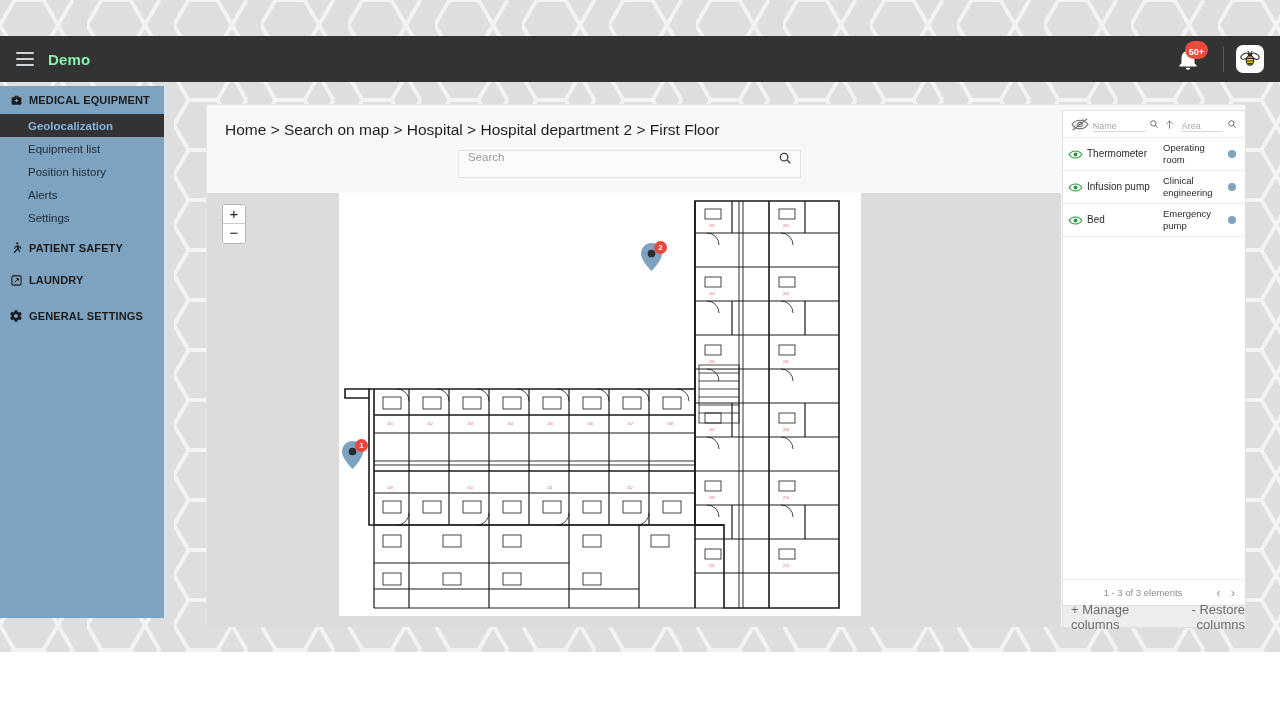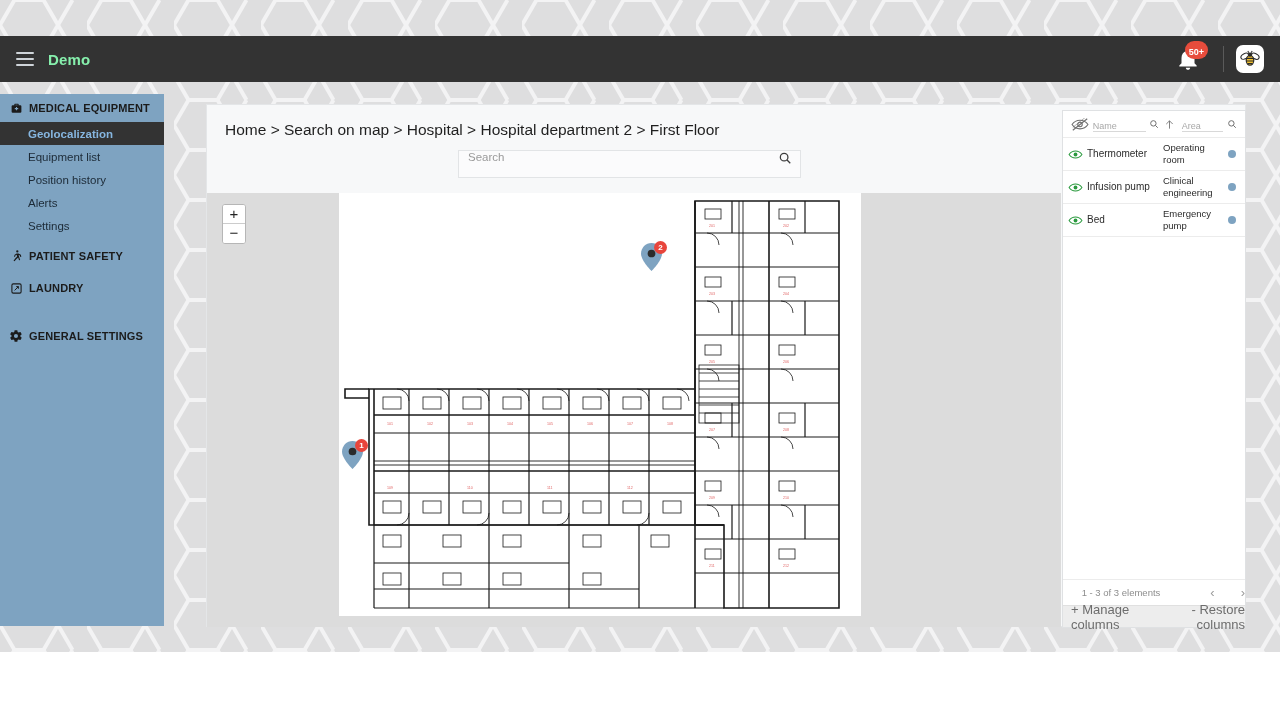--- a/index.html
+++ b/index.html
@@ -65,21 +65,21 @@
   .topbar-div { width:1px; height: 26px; background:#5a5a5a; margin: 0 12px; }
   #logo-btn {
     width: 28px; height: 28px; border-radius: 7px;
     background: #ffffff;
     display:flex; align-items:center; justify-content:center;
     cursor:pointer;
   }
 
   
   #sidebar {
-    position: absolute; left: 0; top: 94px;
+    position: absolute; left: 0; top: 86px;
     width: 164px; height: 532px;
     background: #7ea3c1;
     z-index: 30;
     font-size: 11.5px;
   }
   .sb-group {
     display: flex; align-items: center;
     height: 28px; padding-left: 6px;
     color: #1b1b1b;
     font-weight: bold;
@@ -197,21 +197,21 @@
     padding: 4px 0;
   }
   .rp-eye { width: 24px; display:flex; justify-content:center; align-items:center; cursor:pointer; flex:0 0 auto;}
   .rp-name { width: 76px; font-size: 10px; color: #2b2b2b; line-height: 12px; }
   .rp-area { width: 56px; font-size: 9.5px; color: #2b2b2b; line-height: 12px; }
   .rp-dot { flex:1; display:flex; justify-content:center; }
   .rp-dot i { width: 8px; height: 8px; border-radius:50%; background:#7ea3c1; display:block; }
   #rp-pager {
     height: 26px; display:flex; align-items:center; justify-content:flex-end;
     border-top: 1px solid #ececec;
-    padding-right: 0; gap: 26px;
+    padding-right: 10px; gap: 10px;
     flex: 0 0 auto;
   }
   #rp-pager .pgtext { font-size: 9.5px; color: #8d8d8d; margin-right: 24px; }
   #rp-pager .chev { color: #9b9b9b; font-size: 13px; cursor:pointer; }
   #rp-foot {
     height: 22px; background: #ededed;
     display:flex; align-items:center;
     font-size: 13px; color:#6d6d6d;
     border-top: 1px solid #e0e0e0;
     flex: 0 0 auto;
@@ -308,21 +308,21 @@
     <div class="sb-group" style="margin-top:4px">
       <span class="sb-ico">
         <svg width="13" height="13" viewBox="0 0 24 24" fill="none" stroke="#1b1b1b" stroke-width="2">
           <rect x="3.5" y="3.5" width="17" height="17" rx="2.5"></rect>
           <path d="M8.5 15.5 L15.5 8.5 M15.5 8.5 h-4 M15.5 8.5 v4" stroke-width="1.8"></path>
         </svg>
       </span>
       <span>LAUNDRY</span>
     </div>
 
-    <div class="sb-group" style="margin-top:20px">
+    <div class="sb-group" style="margin-top:8px">
       <span class="sb-ico">
         <svg width="14" height="14" viewBox="0 0 24 24" fill="#1b1b1b">
           <path d="M19.4 13c.04-.32.06-.66.06-1s-.02-.68-.07-1l2.1-1.63a.5.5 0 0 0 .12-.64l-2-3.46a.5.5 0 0 0-.6-.22l-2.49 1a7.3 7.3 0 0 0-1.73-1l-.38-2.65A.49.49 0 0 0 13.93 2h-4a.49.49 0 0 0-.48.4l-.38 2.65c-.62.25-1.2.59-1.73 1l-2.5-1a.5.5 0 0 0-.6.22l-2 3.46c-.12.22-.07.49.12.64L4.46 11c-.05.32-.07.66-.07 1s.02.68.07 1l-2.1 1.63a.5.5 0 0 0-.12.64l2 3.46c.12.22.39.3.6.22l2.5-1c.52.41 1.1.75 1.73 1l.38 2.65c.04.23.24.4.48.4h4c.24 0 .44-.17.48-.4l.38-2.65c.62-.25 1.2-.59 1.73-1l2.49 1c.22.08.48 0 .6-.22l2-3.46a.5.5 0 0 0-.12-.64L19.4 13zM11.93 15.5A3.5 3.5 0 1 1 11.93 8.5a3.5 3.5 0 0 1 0 7z"></path>
         </svg>
       </span>
       <span>GENERAL SETTINGS</span>
     </div>
   </div>
 
   <div id="card">

